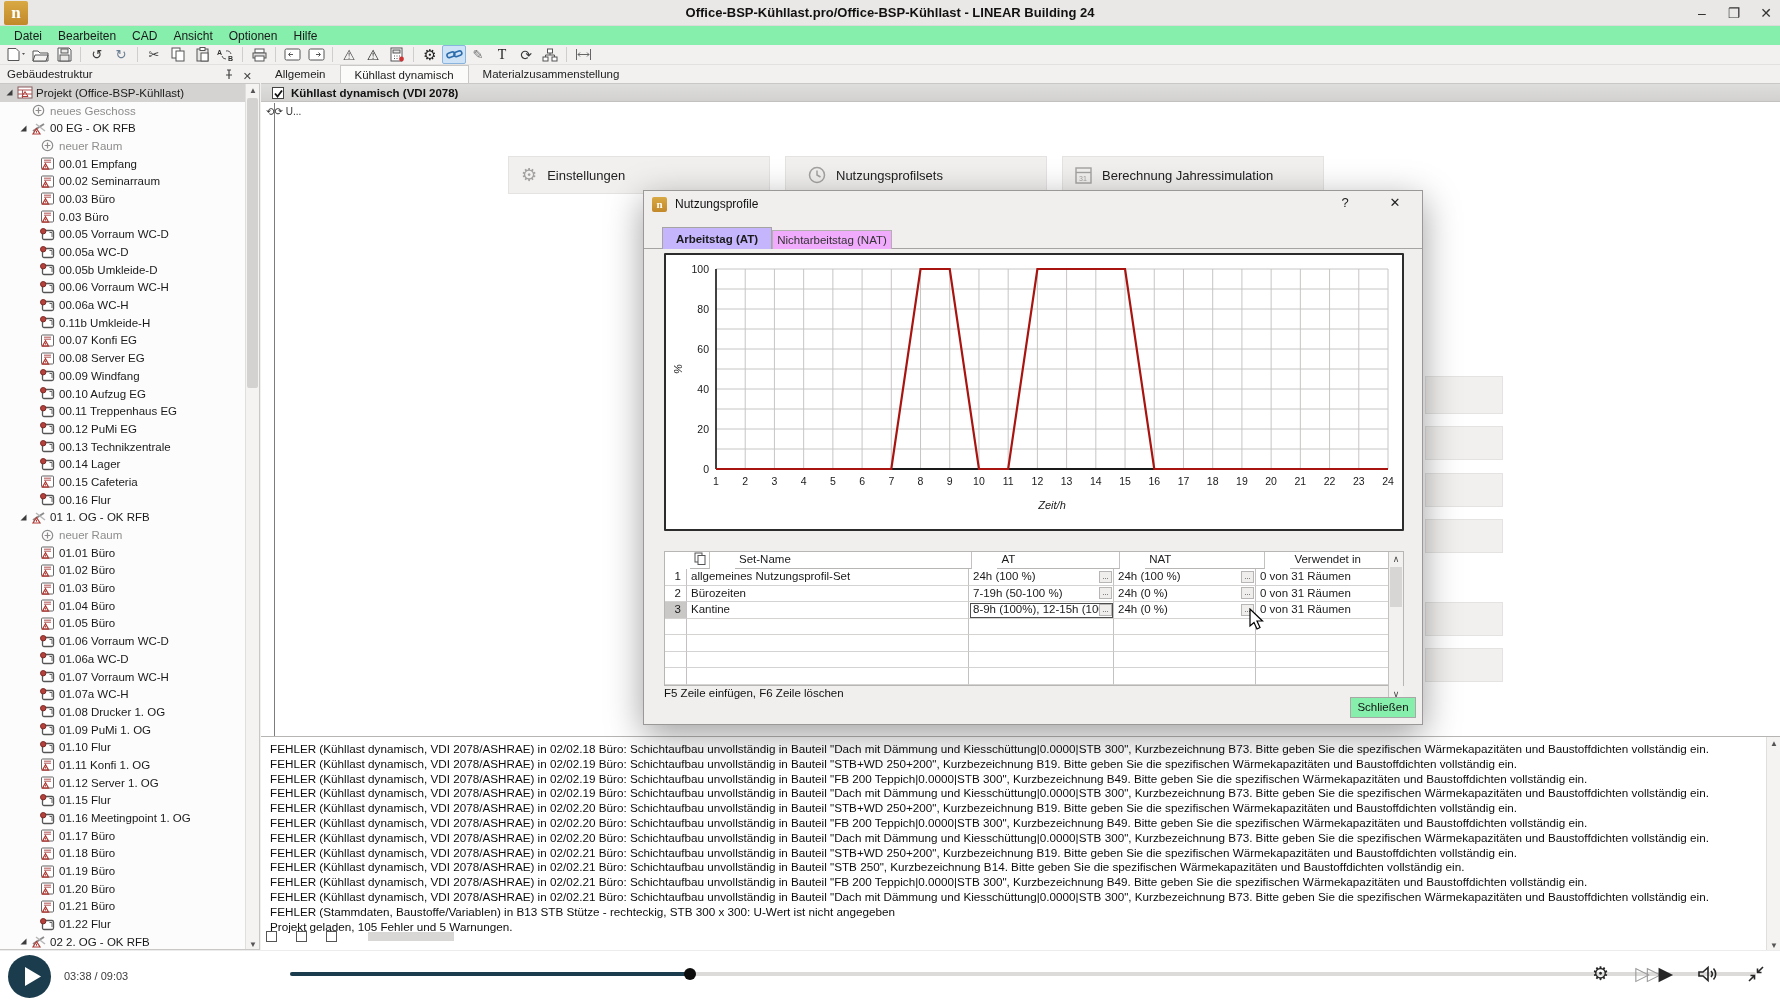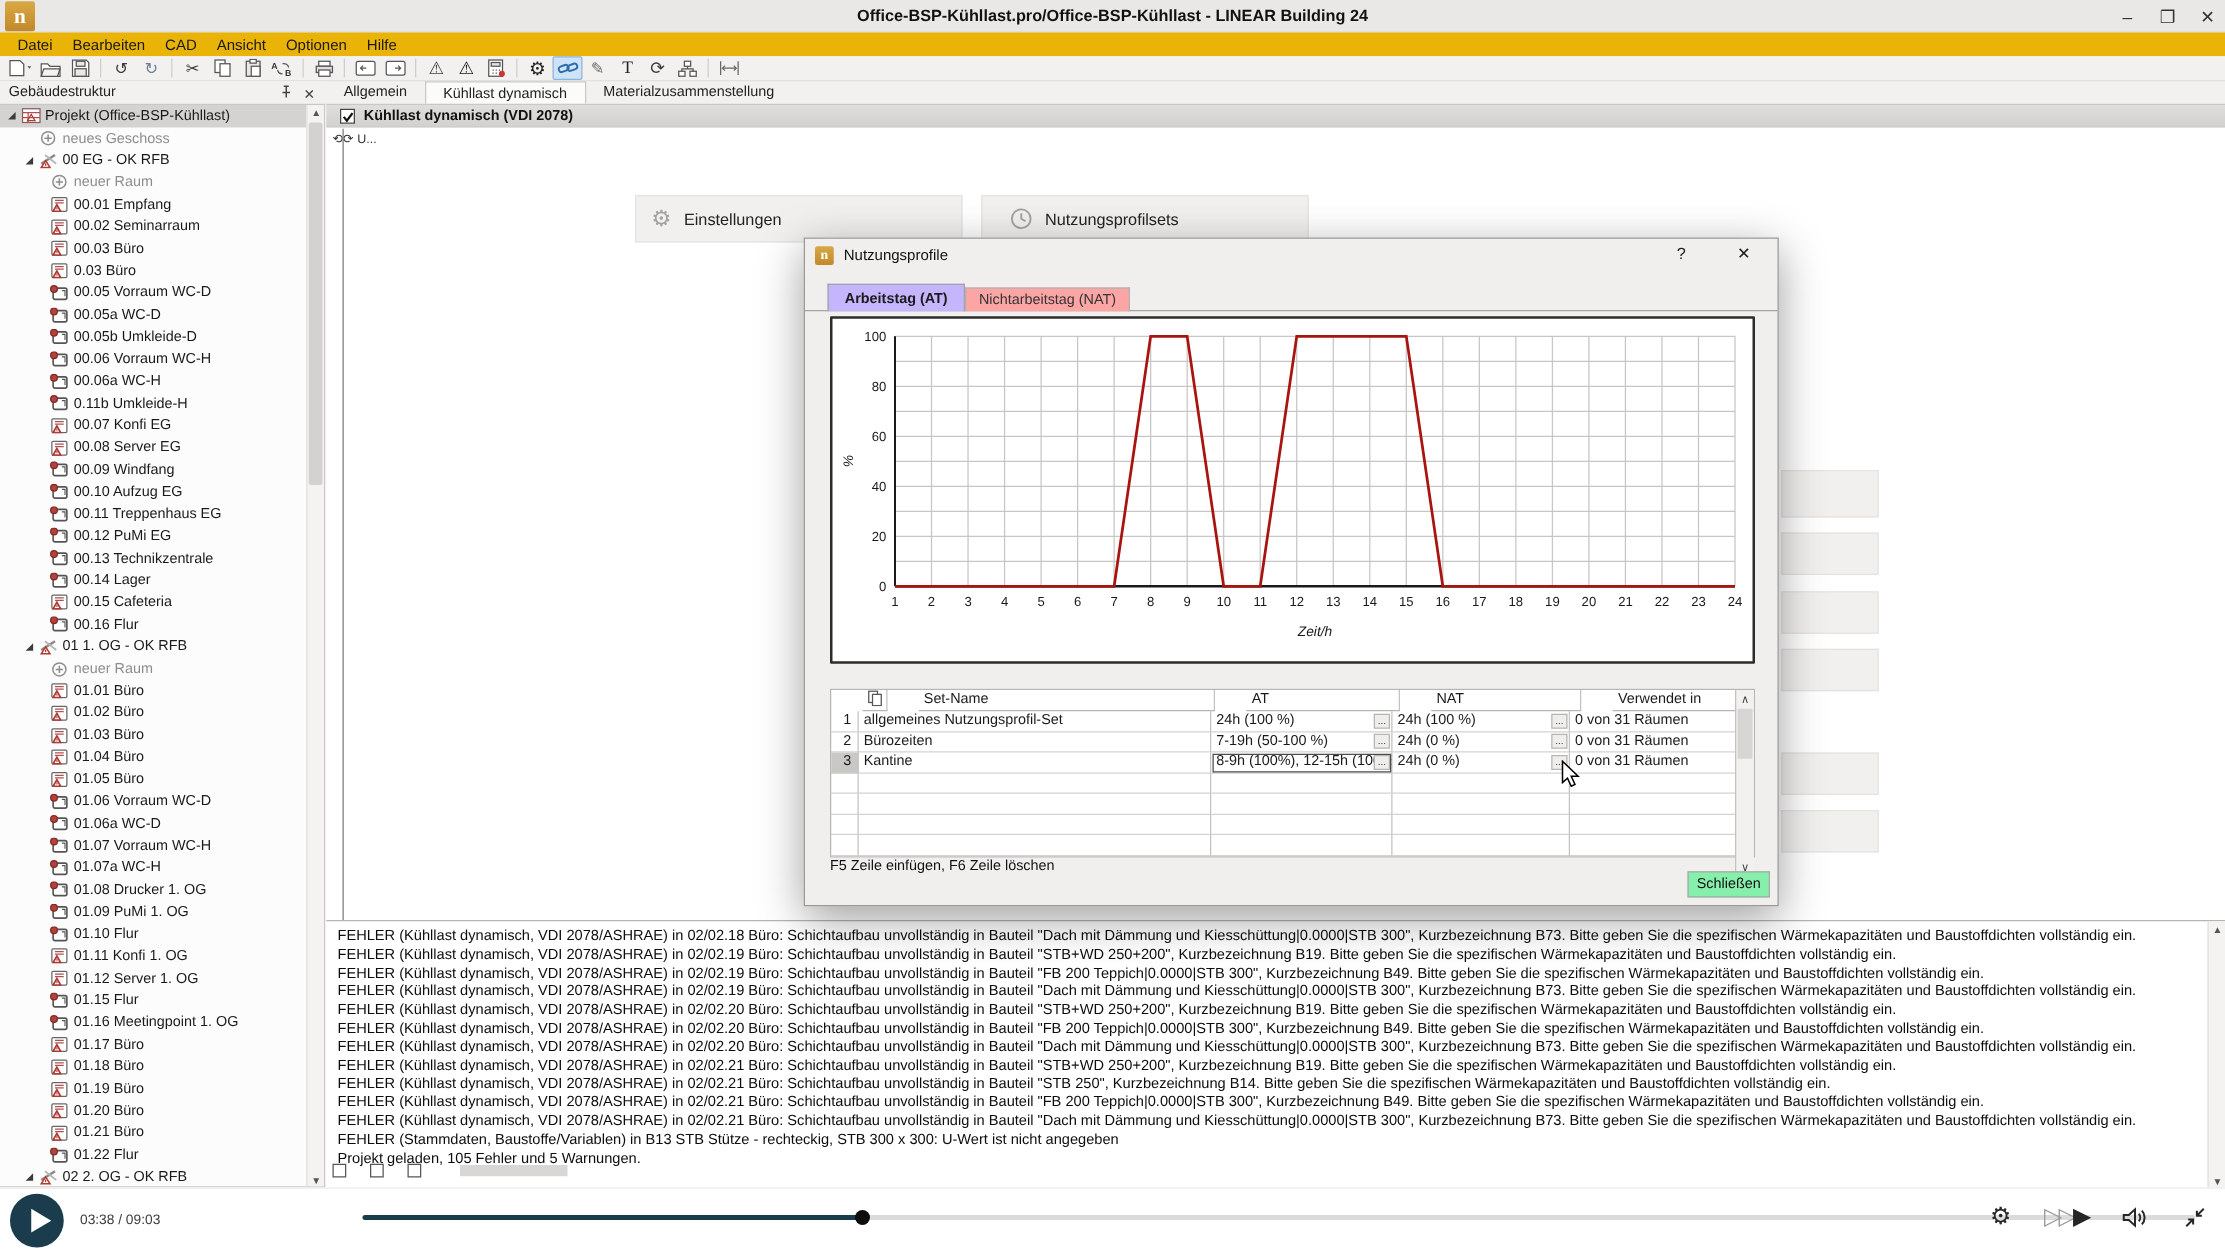--- a/index.html
+++ b/index.html
@@ -9,21 +9,21 @@
 
   
   .titlebar { position:absolute; left:0; top:0; width:1780px; height:26px; background:#e9e8e6; border-bottom:1px solid #dcdbd9; }
   .applogo { position:absolute; left:4px; top:1px; width:24px; height:24px; background:linear-gradient(#d8a944,#c2882a); color:#fff;
     font-family:"Liberation Serif",serif; font-weight:bold; font-size:17px; text-align:center; line-height:23px; border-radius:2px; }
   .wintitle { position:absolute; left:0; right:0; top:0; height:26px; line-height:26px; text-align:center; font-weight:bold; font-size:13px; color:#111; }
   .wctrl { position:absolute; right:6px; top:0; height:26px; display:flex; gap:16px; align-items:center; font-size:14px; color:#333; }
   .wctrl span { cursor:default; width:16px; text-align:center; }
 
   
-  .menubar { position:absolute; left:0; top:26px; width:1780px; height:19px; background:#eab308; display:flex; align-items:center; padding-left:6px; }
+  .menubar { position:absolute; left:0; top:26px; width:1780px; height:19px; background:#86efac; display:flex; align-items:center; padding-left:6px; }
   .menuitem { font-size:12px; padding:2px 8px; color:#1a1a1a; }
 
   
   .toolbar { position:absolute; left:0; top:45px; width:1780px; height:20px; background:#f2f1f0; display:flex; align-items:center; padding-left:4px; border-bottom:1px solid #e2e1e0; }
   .tbi { width:24px; height:19px; display:flex; align-items:center; justify-content:center; font-size:13px; color:#3a3a3a; }
   .tbsep { width:1px; height:15px; background:#cfcecd; margin:0 4px; }
   .tbi.active { background:#cfe3f6; border:1px solid #8ab4dd; border-radius:2px; }
   .tbi svg { display:block; }
 
   
@@ -73,21 +73,21 @@
   .dialog { position:absolute; left:643px; top:190px; width:780px; height:535px; background:#f0efee; border:1px solid #9a9998; box-shadow:0 10px 34px rgba(0,0,0,.38); }
   .dtitle { position:absolute; left:0; top:0; width:100%; height:26px; display:flex; align-items:center; }
   .dlogo { width:15px; height:15px; margin-left:8px; background:linear-gradient(#d8a944,#c2882a); color:#fff; border-radius:2px;
     font-family:"Liberation Serif",serif; font-weight:bold; font-size:11px; text-align:center; line-height:14px; }
   .dtext { font-size:12px; margin-left:8px; color:#111; }
   .dhelp { position:absolute; right:68px; top:4px; font-size:13px; color:#222; width:18px; text-align:center; }
   .dclose { position:absolute; right:18px; top:4px; font-size:13px; color:#222; width:18px; text-align:center; }
   .dtabs { position:absolute; left:0; top:36px; width:100%; height:22px; }
   .dtab { position:absolute; bottom:0; font-size:11.5px; text-align:center; }
   .dtab.active { left:18px; width:110px; height:22px; line-height:22px; background:#c4b5fd; border:1px solid #a5a4a3; border-bottom:none; z-index:2; font-weight:bold; }
-  .dtab.inactive { left:128px; width:132px; height:19px; line-height:19px; background:#fca5a5; border:1px solid #b2b1b0; border-bottom:none; color:#333; }
+  .dtab.inactive { left:128px; width:120px; height:19px; line-height:19px; background:#f0abfc; border:1px solid #b2b1b0; border-bottom:none; color:#333; }
   .dtabline { position:absolute; left:0; bottom:0; width:100%; height:1px; background:#a5a4a3; }
   .chartbox { position:absolute; left:20px; top:62px; width:740px; height:278px; background:#fff; border:2px solid #2c2c2c; border-radius:1px; }
   .ptable { position:absolute; left:20px; top:360px; width:740px; background:#fff; border:1px solid #b7b6b5; font-size:11.5px; }
   .ptr { display:flex; height:16.5px; line-height:15.5px; }
   .ptr.head { height:17px; }
   .ptc { border-right:1px solid #c3c2c1; border-bottom:1px solid #d4d3d2; padding:0 4px; white-space:nowrap; overflow:hidden; position:relative; }
   .ptr.head .ptc { border-bottom:1px solid #b7b6b5;margin-left:25px; }
   .ptc.nr { width:22px; text-align:right; padding-right:5px; }
   .ptc.nr.selnr { background:#c9c8c7; }
   .ptc.set { width:282px; } .ptc.at { width:145px; } .ptc.nat { width:142px; } .ptc.used { width:133px; border-right:none; }
@@ -815,20 +815,30 @@
       <span>Einstellungen</span>
     </div>
     <div class="bigbtn" style="left:524px;padding-left:22px;">
       <span class="bicon">
           <svg width="18" height="18">
             <circle cx="9" cy="9" r="7.5" fill="none" stroke="#a3a2a1" stroke-width="1.5"></circle>
             <path d="M9 4.5 V9 l3.5 2" fill="none" stroke="#a3a2a1" stroke-width="1.5"></path>
           </svg>
         </span>
       <span>Nutzungsprofilsets</span>
+    </div>
+    <div class="bigbtn" style="left:801px;">
+      <span class="bicon">
+          <svg width="17" height="18">
+            <rect x="1" y="2" width="15" height="15" fill="none" stroke="#a3a2a1" stroke-width="1.4"></rect>
+            <path d="M1 6.5 h15" stroke="#a3a2a1" stroke-width="1.4"></path>
+            <text x="4" y="14.5" font-size="7" fill="#a3a2a1">31</text>
+          </svg>
+        </span>
+      <span>Berechnung Jahressimulation</span>
     </div>
 
     <div class="ghostbox" style="top:292px;height:38px;"></div>
     <div class="ghostbox" style="top:342px;height:34px;"></div>
     <div class="ghostbox" style="top:389px;height:34px;"></div>
     <div class="ghostbox" style="top:435px;height:34px;"></div>
     <div class="ghostbox" style="top:518px;height:34px;"></div>
     <div class="ghostbox" style="top:564px;height:34px;"></div>
     <div class="fragtext" style="left:1155px;top:440px;">n</div>
 

